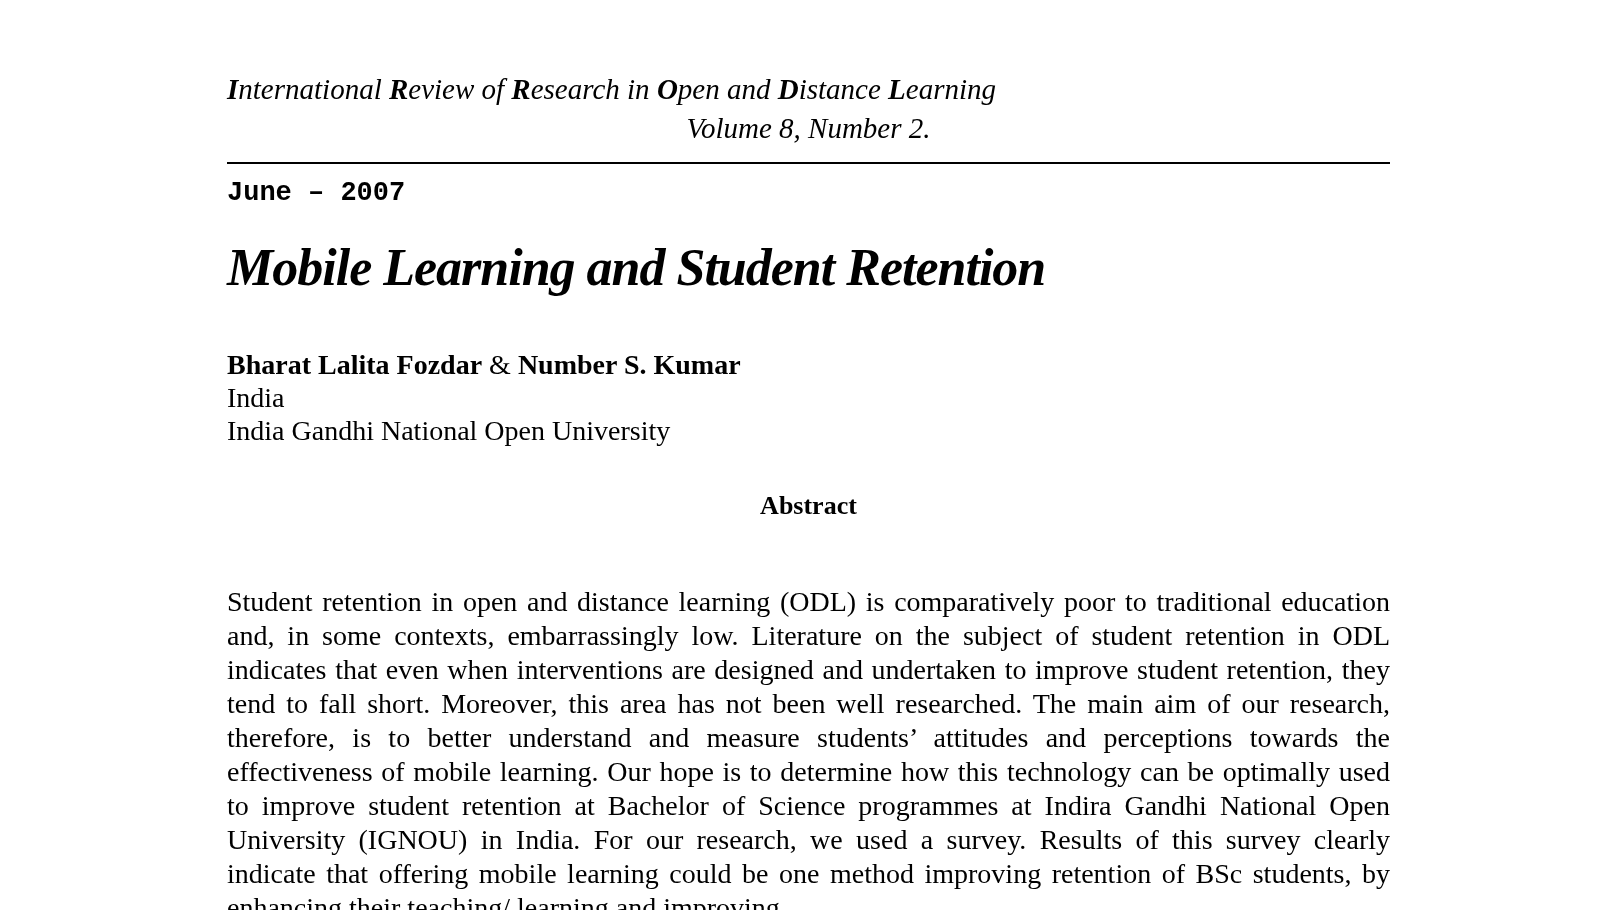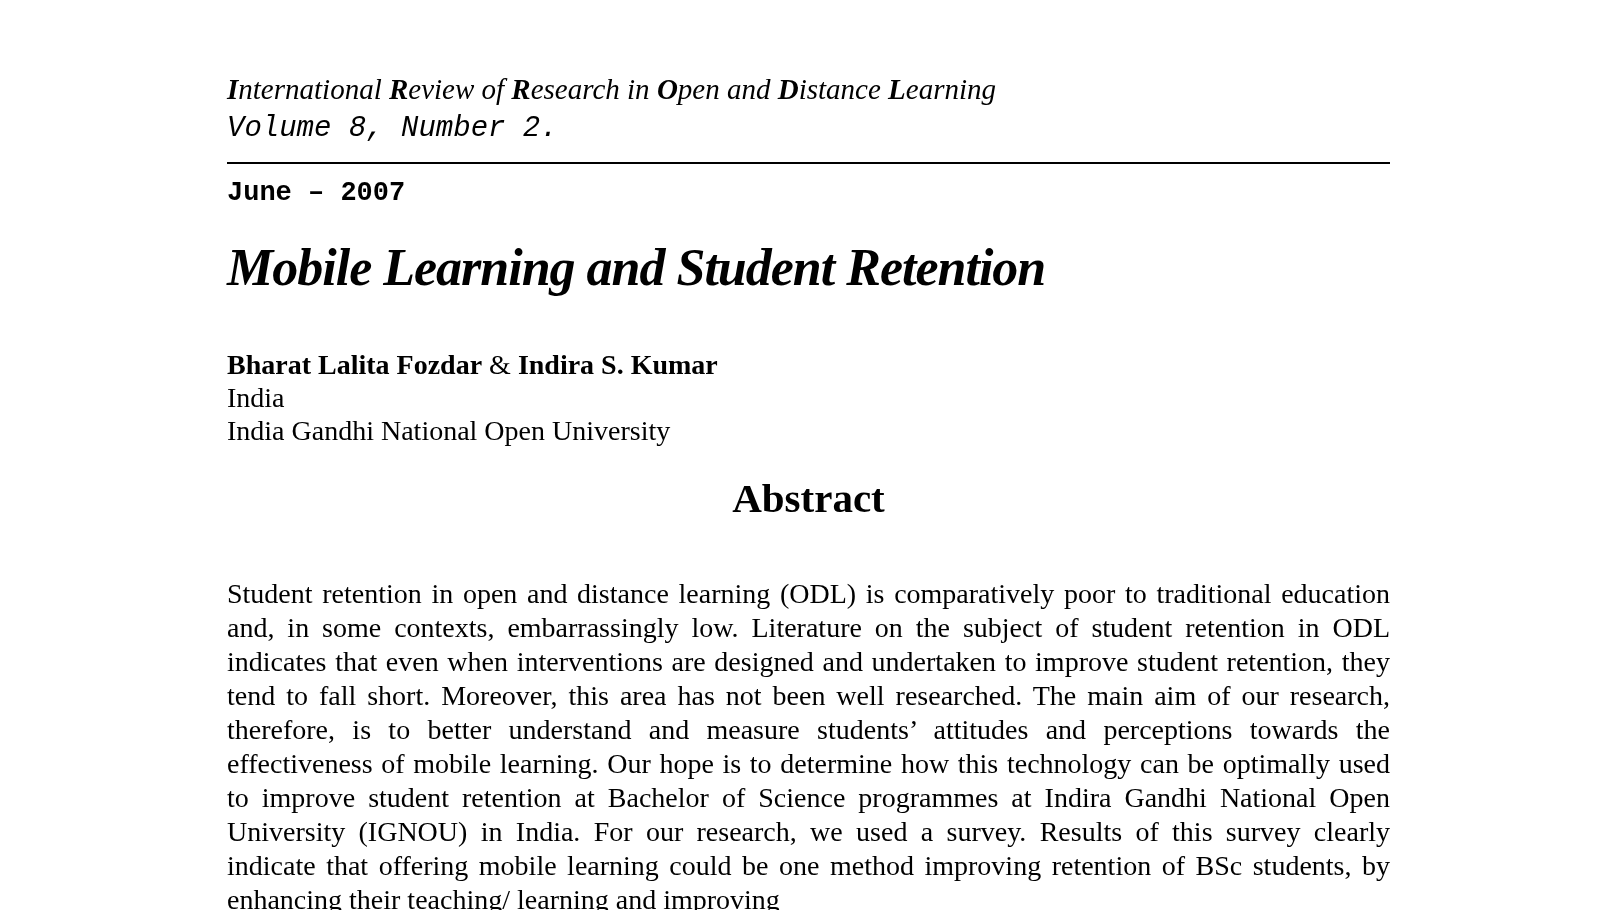--- a/index.html
+++ b/index.html
@@ -20,23 +20,22 @@
   
   .masthead {
     margin-top: 68px;
     font-style: italic;
     font-size: 29px;
     line-height: 39px;
   }
   .masthead .lead { font-weight: bold; }
   .masthead-row2 {
     display: flex;
-    justify-content: space-between;
+    justify-content: center;
     align-items: baseline;
-    font-family: Liberation Mono, monospace;
   }
   .divider {
     margin-top: 14px;
     border: none;
     border-top: 2px solid #000000;
     width: 100%;
   }
   .issue-date {
     margin-top: 13px;
     font-weight: bold;
@@ -52,24 +51,24 @@
     line-height: 58px;
     letter-spacing: -1px;
   }
   .byline {
     margin-top: 51px;
     font-size: 28px;
     line-height: 33px;
   }
   .byline .author-name { font-weight: bold; }
   .abstract-heading {
-    margin-top: 30px;
+    margin-top: 38px;
     text-align: center;
     font-weight: bold;
-    font-size: 41px;
+    font-size: 26px;
     line-height: 42px;
   }
   .abstract-body {
     margin-top: 58px;
     font-size: 28px;
     line-height: 34px;
     text-align: justify;
     text-justify: inter-word;
   }
 </style>
@@ -85,21 +84,21 @@
     </div>
   </div>
 
   <hr class="divider">
 
   <div class="issue-date">June – 2007</div>
 
   <h1 class="article-title">Mobile Learning and Student Retention</h1>
 
   <div class="byline">
-    <div><span class="author-name">Bharat Lalita Fozdar</span><span> &amp; </span><span class="author-name">Indira S. Kumar</span></div>
+    <div><span class="author-name">Bharat Lalita Fozdar</span><span> &amp; </span><span class="author-name">Number S. Kumar</span></div>
     <div>India</div>
     <div>India Gandhi National Open University</div>
   </div>
 
   <h2 class="abstract-heading">Abstract</h2>
 
   <p class="abstract-body">Student retention in open and distance learning (ODL) is comparatively poor to traditional education and, in some contexts, embarrassingly low. Literature on the subject of student retention in ODL indicates that even when interventions are designed and undertaken to improve student retention, they tend to fall short. Moreover, this area has not been well researched. The main aim of our research, therefore, is to better understand and measure students’ attitudes and perceptions towards the effectiveness of mobile learning. Our hope is to determine how this technology can be optimally used to improve student retention at Bachelor of Science programmes at Indira Gandhi National Open University (IGNOU) in India. For our research, we used a survey. Results of this survey clearly indicate that offering mobile learning could be one method improving retention of BSc students, by enhancing their teaching/ learning and improving</p>
 
 </div>
 

